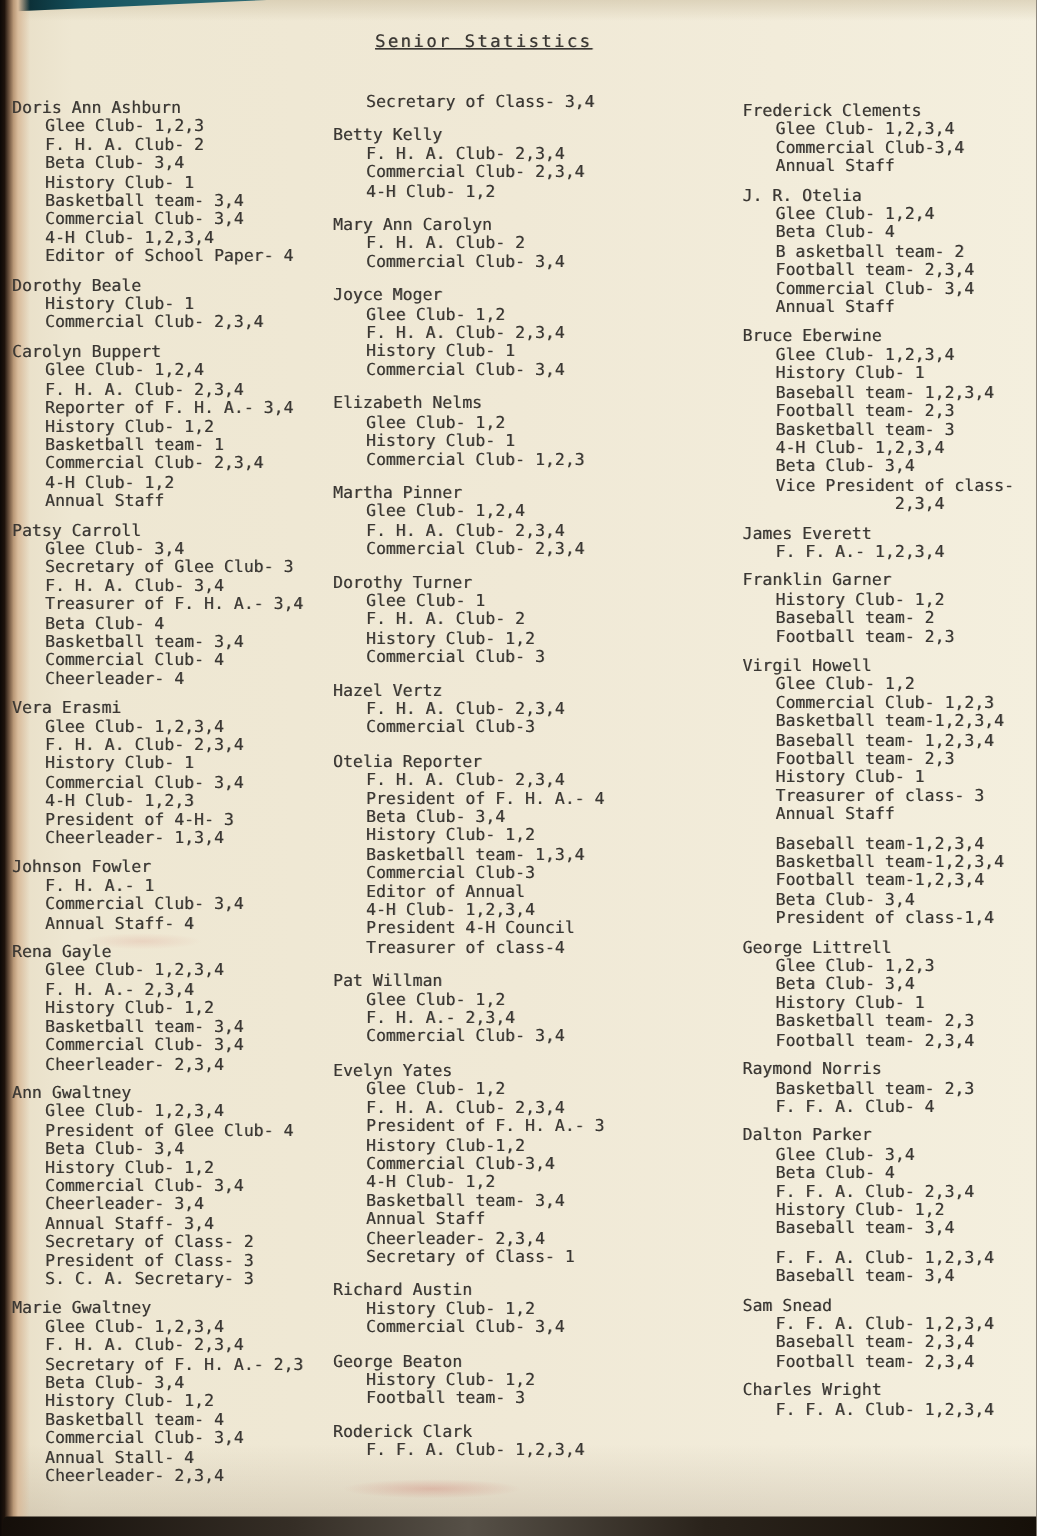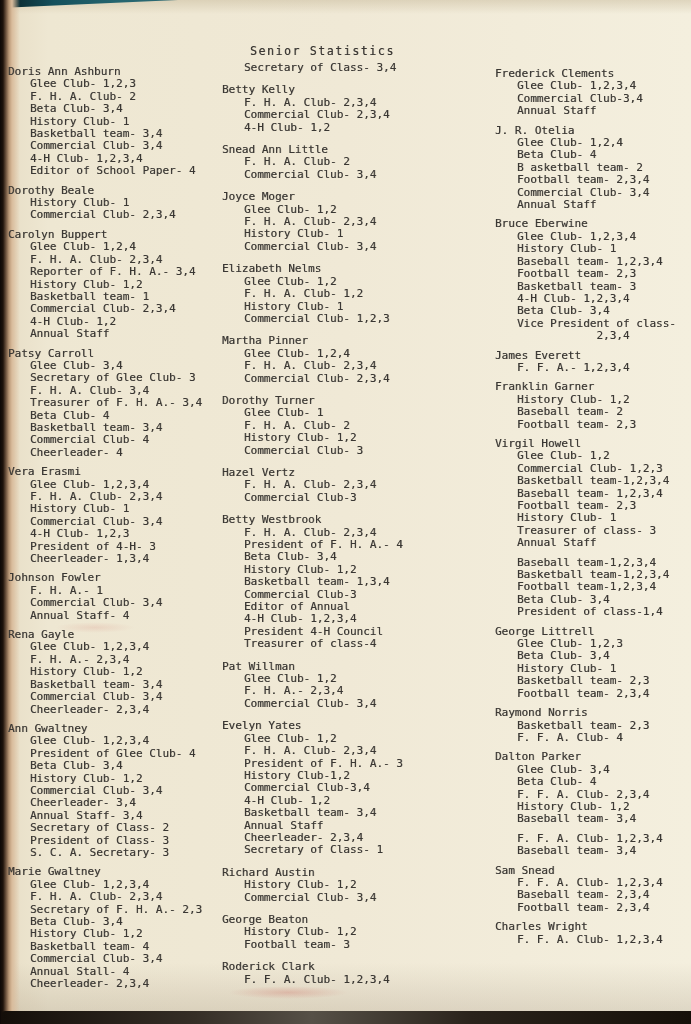--- a/index.html
+++ b/index.html
@@ -33,23 +33,24 @@
     background:linear-gradient(90deg,#140e09 0%,#352e26 28%,#565047 45%,#2a231b 68%,#161009 100%);
     border-top-left-radius:3px;
   }
   .smudge{position:absolute;pointer-events:none;border-radius:50%;}
   .s1{left:228px;top:986px;width:120px;height:13px;
       background:radial-gradient(ellipse at center,rgba(205,118,106,.34),rgba(205,118,106,0) 70%);}
   .s2{left:55px;top:622px;width:80px;height:11px;
       background:radial-gradient(ellipse at center,rgba(214,140,128,.22),rgba(214,140,128,0) 70%);}
 
   .title{
-    position:absolute;left:250px;top:44px;
+    position:absolute;left:250px;top:20px;
     font-size:11.5px;letter-spacing:1.6px;white-space:pre;
     text-shadow:.4px 0 rgba(58,55,51,.55);
+    text-decoration:underline;
   }
   .col{position:absolute;font-size:11px;line-height:12.4px;
        text-shadow:.4px 0 rgba(58,55,51,.5);}
   .col1{left:8px;  top:66px;width:214px;}
   .col2{left:222px;top:62px;width:232px;}
   .col3{left:458px;top:68px;width:230px;margin-left:37px;}
   .entry{margin-bottom:7px;}
   .col2 .entry{margin-bottom:10px;}
   .name{white-space:pre;}
   .act{padding-left:22px;white-space:pre;}
@@ -160,35 +161,34 @@
       <div class="entry">
         <div class="act">Secretary of Class- 3,4</div>
       </div>
       <div class="entry">
         <div class="name">Betty Kelly</div>
         <div class="act">F. H. A. Club- 2,3,4</div>
         <div class="act">Commercial Club- 2,3,4</div>
         <div class="act">4-H Club- 1,2</div>
       </div>
       <div class="entry">
-        <div class="name">Snead Ann Little</div>
+        <div class="name">Mary Ann Carolyn</div>
         <div class="act">F. H. A. Club- 2</div>
         <div class="act">Commercial Club- 3,4</div>
       </div>
       <div class="entry">
         <div class="name">Joyce Moger</div>
         <div class="act">Glee Club- 1,2</div>
         <div class="act">F. H. A. Club- 2,3,4</div>
         <div class="act">History Club- 1</div>
         <div class="act">Commercial Club- 3,4</div>
       </div>
       <div class="entry">
         <div class="name">Elizabeth Nelms</div>
         <div class="act">Glee Club- 1,2</div>
-        <div class="act">F. H. A. Club- 1,2</div>
         <div class="act">History Club- 1</div>
         <div class="act">Commercial Club- 1,2,3</div>
       </div>
       <div class="entry">
         <div class="name">Martha Pinner</div>
         <div class="act">Glee Club- 1,2,4</div>
         <div class="act">F. H. A. Club- 2,3,4</div>
         <div class="act">Commercial Club- 2,3,4</div>
       </div>
       <div class="entry">
@@ -197,21 +197,21 @@
         <div class="act">F. H. A. Club- 2</div>
         <div class="act">History Club- 1,2</div>
         <div class="act">Commercial Club- 3</div>
       </div>
       <div class="entry">
         <div class="name">Hazel Vertz</div>
         <div class="act">F. H. A. Club- 2,3,4</div>
         <div class="act">Commercial Club-3</div>
       </div>
       <div class="entry">
-        <div class="name">Betty Westbrook</div>
+        <div class="name">Otelia Reporter</div>
         <div class="act">F. H. A. Club- 2,3,4</div>
         <div class="act">President of F. H. A.- 4</div>
         <div class="act">Beta Club- 3,4</div>
         <div class="act">History Club- 1,2</div>
         <div class="act">Basketball team- 1,3,4</div>
         <div class="act">Commercial Club-3</div>
         <div class="act">Editor of Annual</div>
         <div class="act">4-H Club- 1,2,3,4</div>
         <div class="act">President 4-H Council</div>
         <div class="act">Treasurer of class-4</div>

